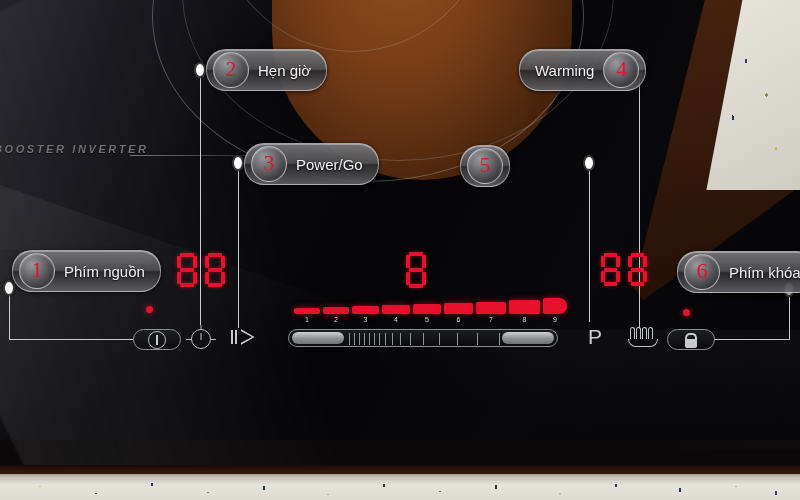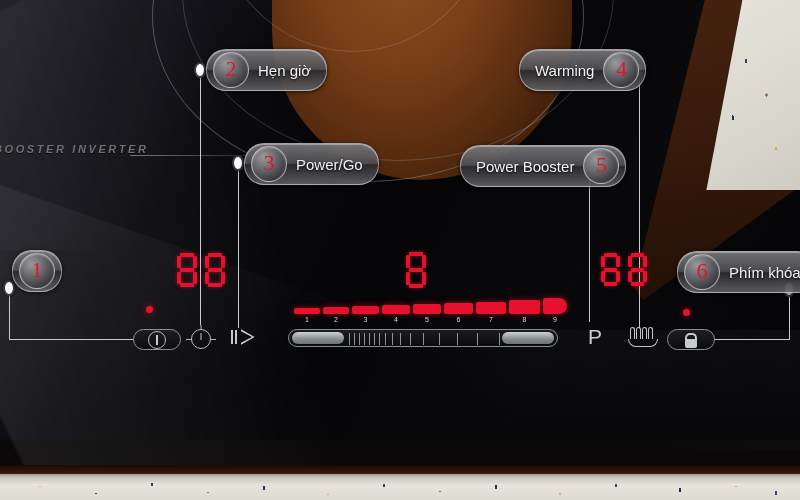--- a/index.html
+++ b/index.html
@@ -435,40 +435,40 @@
 
   <div class="node" style="left:3px;top:280px;"></div>
   <div class="node" style="left:194px;top:62px;"></div>
   <div class="node" style="left:232px;top:155px;"></div>
   <div class="node" style="left:633px;top:62px;"></div>
   <div class="node" style="left:583px;top:155px;"></div>
   <div class="node" style="left:783px;top:281px;"></div>
 
   <div class="callout" style="left:12px;top:250px;">
     <div class="num">1</div>
+    <div class="txt">Phím nguồn</div>
   </div>
 
   <div class="callout" style="left:206px;top:49px;">
     <div class="num">2</div>
     <div class="txt">Hẹn giờ</div>
   </div>
 
   <div class="callout" style="left:244px;top:143px;">
     <div class="num">3</div>
     <div class="txt">Power/Go</div>
   </div>
 
   <div class="callout rev" style="left:519px;top:49px;">
     <div class="num">4</div>
     <div class="txt">Warming</div>
   </div>
 
   <div class="callout rev" style="left:460px;top:145px;">
     <div class="num">5</div>
-    <div class="txt">Power Booster</div>
   </div>
 
   <div class="callout" style="left:677px;top:251px;">
     <div class="num">6</div>
     <div class="txt">Phím khóa</div>
   </div>
 
 </div>
 
 </body></html>

